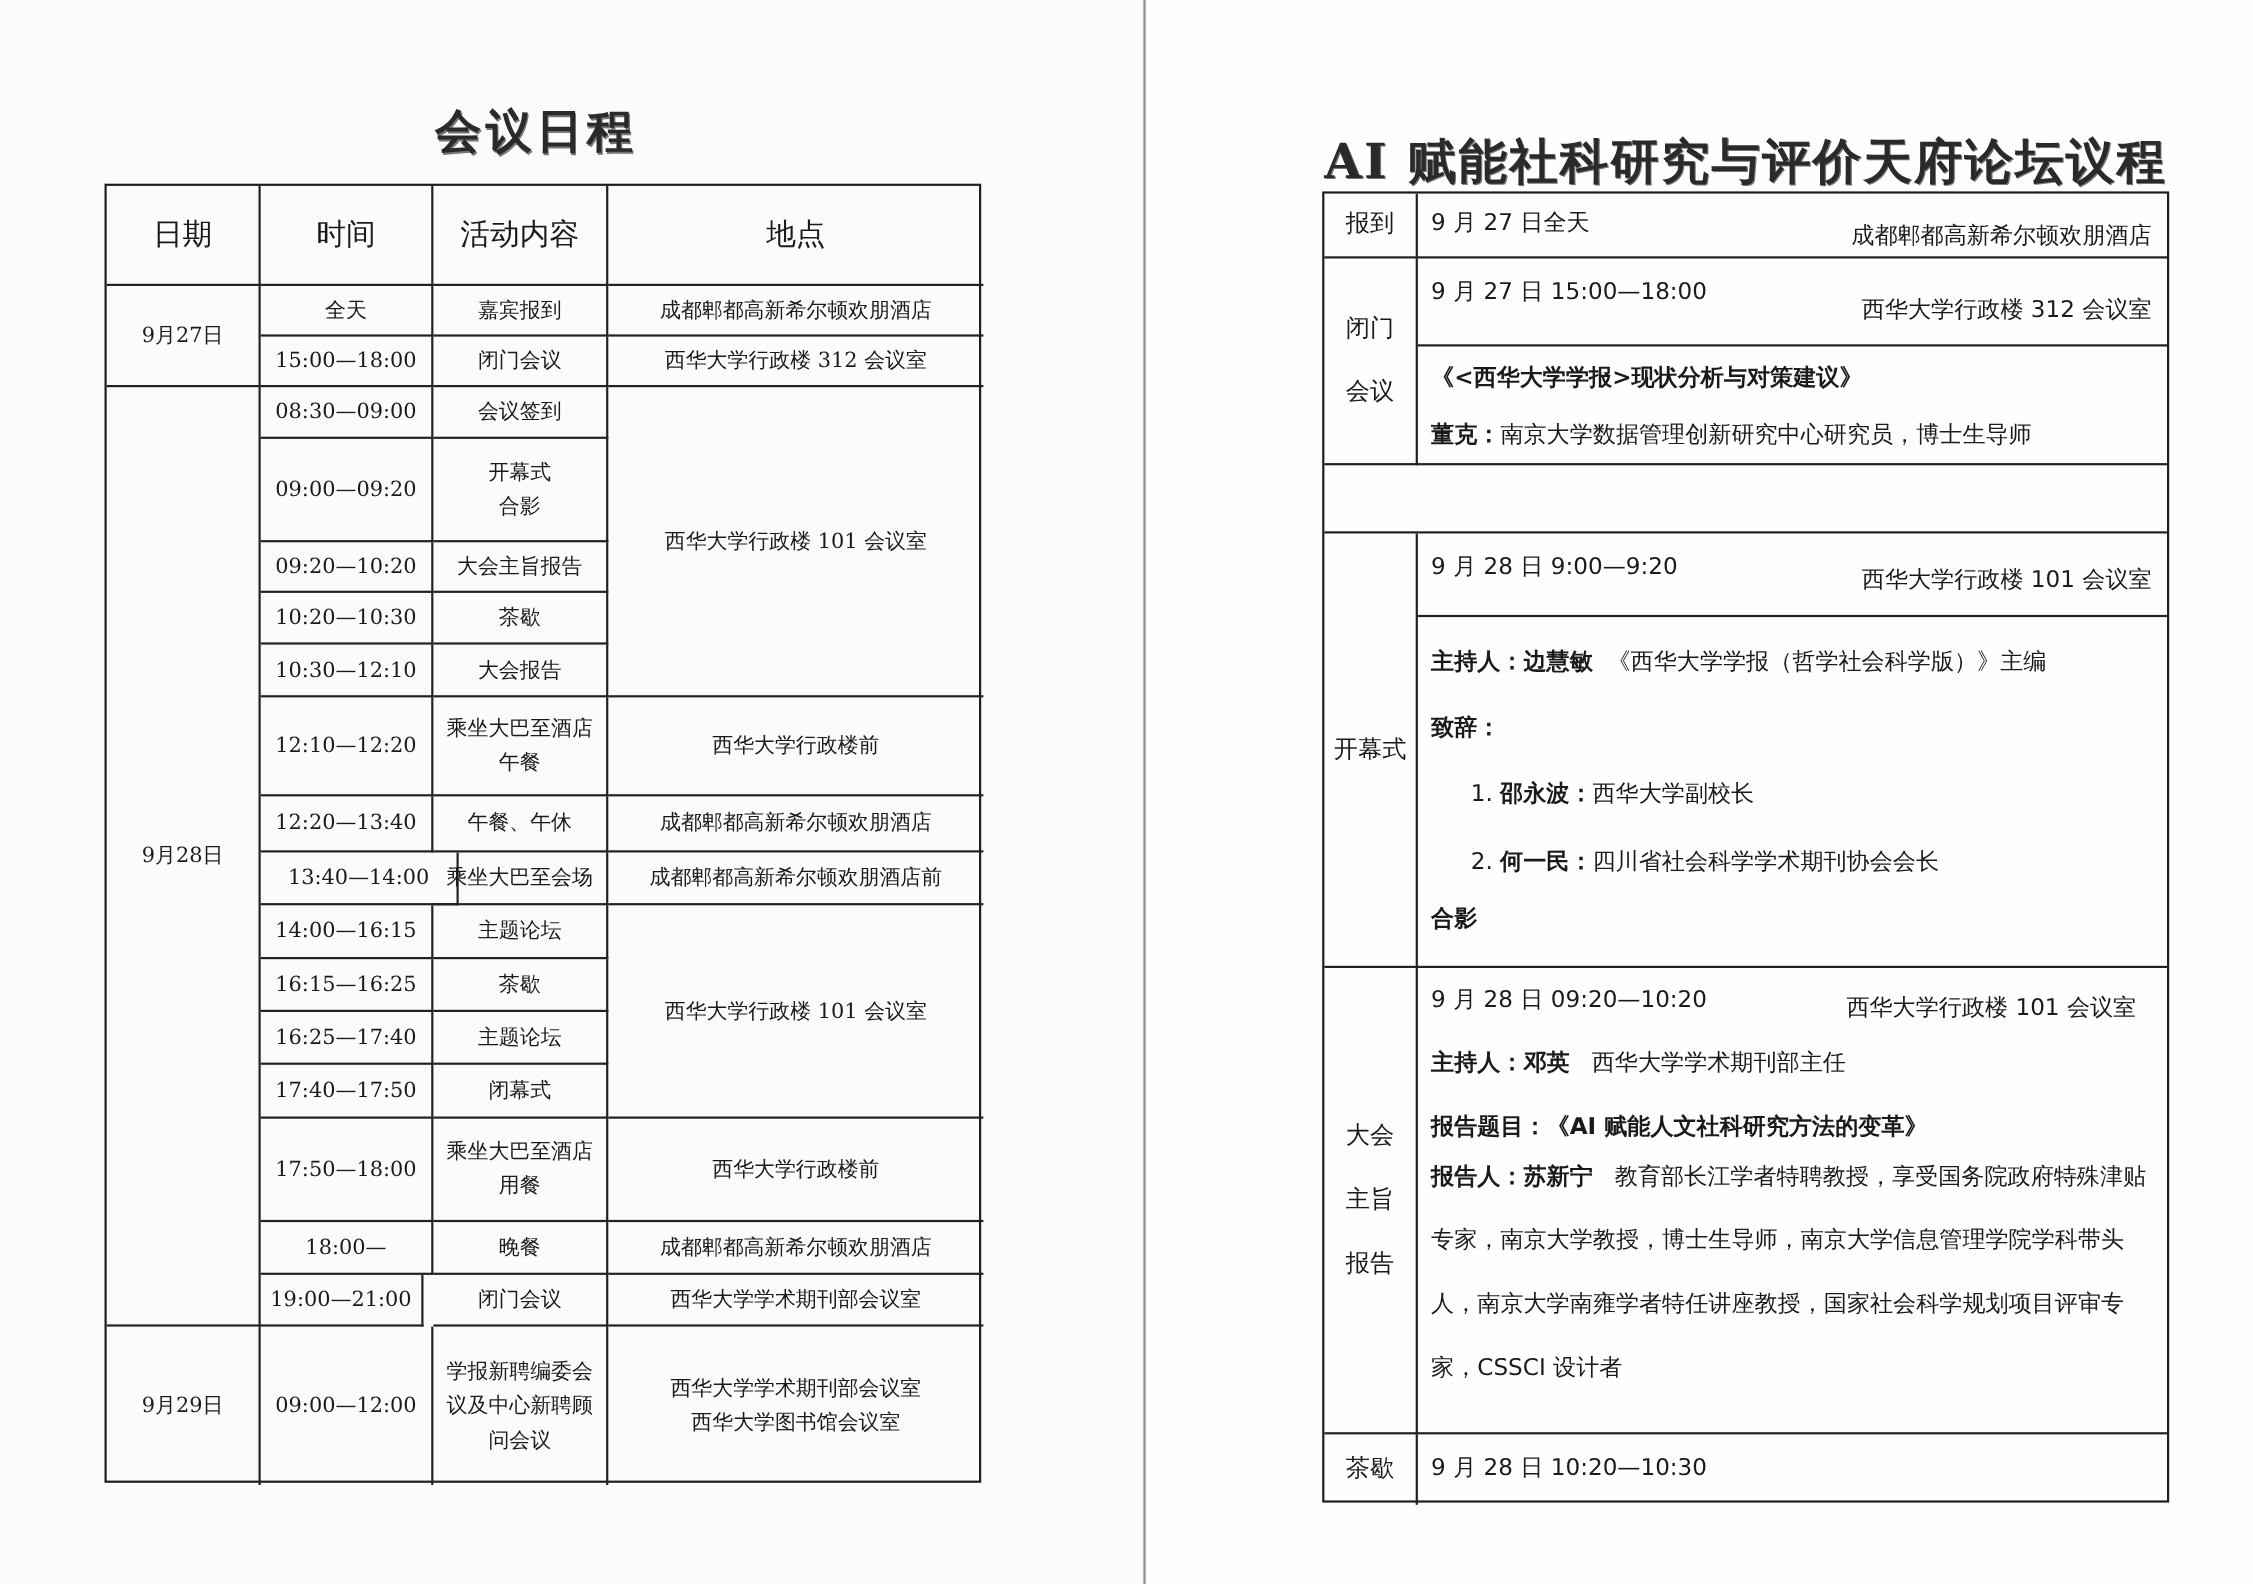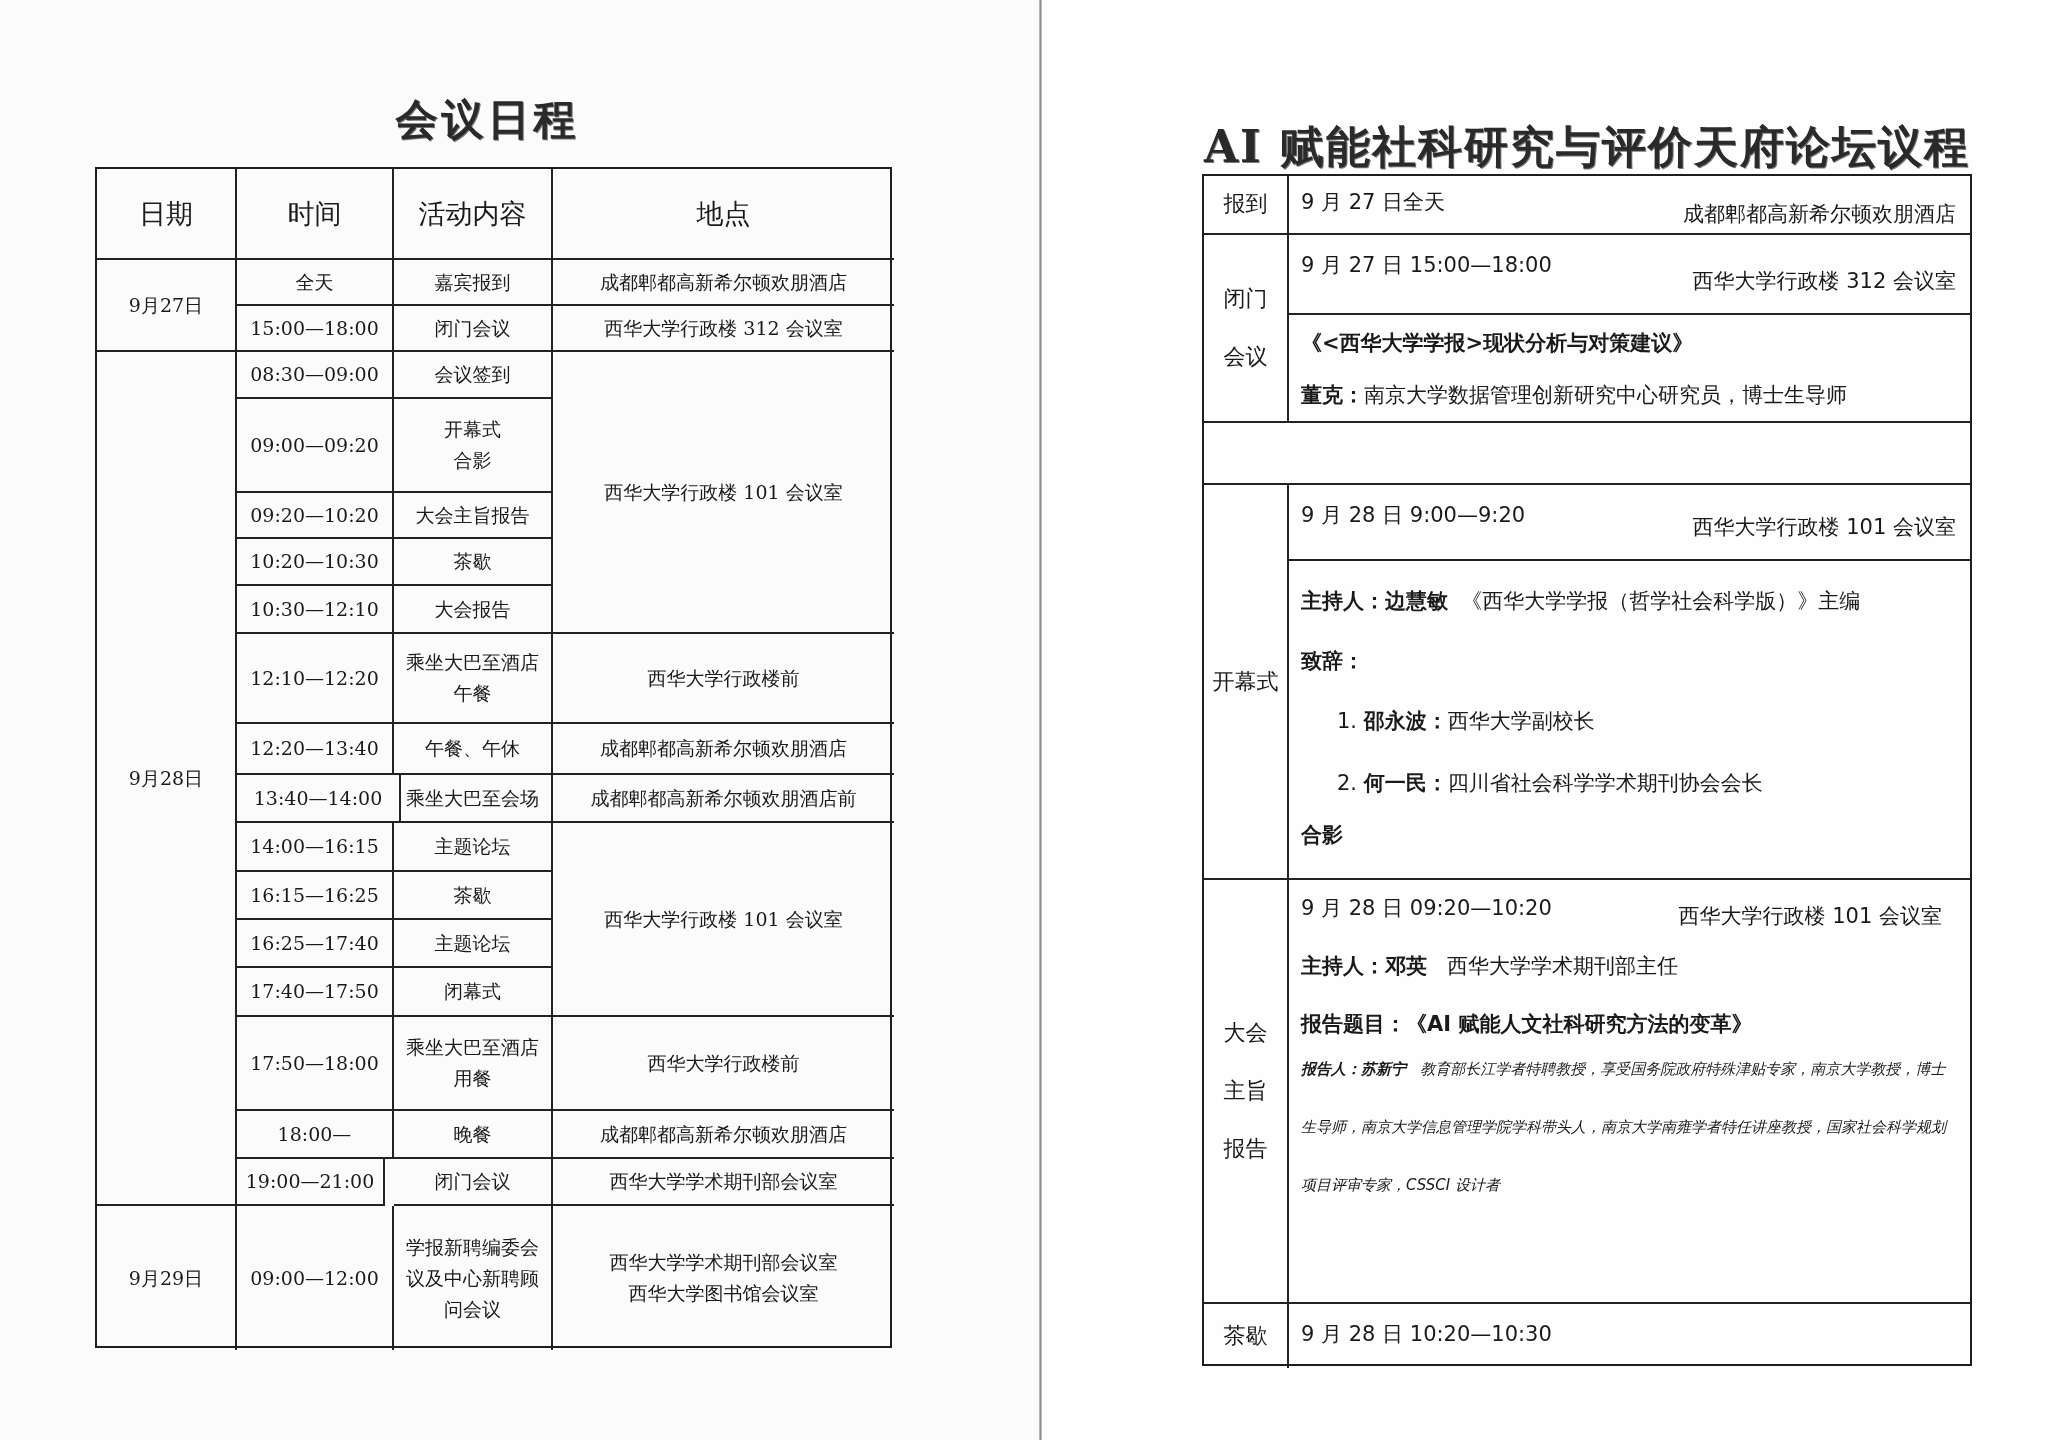--- a/index.html
+++ b/index.html
@@ -27,21 +27,21 @@
   
   .rt{position:absolute;left:1202px;top:174px;width:770px;height:1192px;border:2.5px solid #1e1e1e;box-sizing:border-box;}
   .rlabel{position:absolute;left:0;width:85px;box-sizing:border-box;border-right:2px solid #222;border-bottom:2px solid #222;
           display:flex;flex-direction:column;align-items:center;justify-content:center;font-size:22px;line-height:58px;}
   .rrow{position:absolute;left:85px;right:0;box-sizing:border-box;border-bottom:2px solid #222;font-size:21px;}
   .rrow.full{left:0;}
   .rrow.noB,.rlabel.noB{border-bottom:none;}
   .line{position:absolute;left:12px;white-space:nowrap;}
   .rightval{position:absolute;right:14px;white-space:nowrap;}
   b{font-weight:bold;}
-  .para{position:absolute;left:12px;right:10px;line-height:58px;font-size:15px;font-style:italic;}
+  .para{position:absolute;left:12px;right:10px;line-height:58px;font-size:21px;}
 </style>
 </head>
 <body>
 
 <div class="page page-left"></div>
 <div class="page page-right"></div>
 <div class="fold"></div>
 
 <div class="title title-left">会议日程</div>
 <div class="title title-right">AI 赋能社科研究与评价天府论坛议程</div>
@@ -67,21 +67,21 @@
     <div class="cell" style="left: 297px; width: 159px; top: 324px; height: 46px; white-space: pre-line;">大会主旨报告</div>
     <div class="cell" style="left: 140px; width: 157px; top: 370px; height: 47px; white-space: pre-line;">10:20—10:30</div>
     <div class="cell" style="left: 297px; width: 159px; top: 370px; height: 47px; white-space: pre-line;">茶歇</div>
     <div class="cell" style="left: 140px; width: 157px; top: 417px; height: 48px; white-space: pre-line;">10:30—12:10</div>
     <div class="cell" style="left: 297px; width: 159px; top: 417px; height: 48px; white-space: pre-line;">大会报告</div>
     <div class="cell" style="left: 140px; width: 157px; top: 465px; height: 90px; white-space: pre-line;">12:10—12:20</div>
     <div class="cell" style="left: 297px; width: 159px; top: 465px; height: 90px; white-space: pre-line;">乘坐大巴至酒店
 午餐</div>
     <div class="cell" style="left: 140px; width: 157px; top: 555px; height: 51px; white-space: pre-line;">12:20—13:40</div>
     <div class="cell" style="left: 297px; width: 159px; top: 555px; height: 51px; white-space: pre-line;">午餐、午休</div>
-    <div class="cell" style="left: 140px; width: 164px; top: 606px; height: 48px; white-space: pre-line;">13:40—14:00</div>
+    <div class="cell" style="left: 140px; width: 180px; top: 606px; height: 48px; white-space: pre-line;">13:40—14:00</div>
     <div class="cell" style="left: 297px; width: 159px; top: 606px; height: 48px; white-space: pre-line;">乘坐大巴至会场</div>
     <div class="cell" style="left: 140px; width: 157px; top: 654px; height: 49px; white-space: pre-line;">14:00—16:15</div>
     <div class="cell" style="left: 297px; width: 159px; top: 654px; height: 49px; white-space: pre-line;">主题论坛</div>
     <div class="cell" style="left: 140px; width: 157px; top: 703px; height: 48px; white-space: pre-line;">16:15—16:25</div>
     <div class="cell" style="left: 297px; width: 159px; top: 703px; height: 48px; white-space: pre-line;">茶歇</div>
     <div class="cell" style="left: 140px; width: 157px; top: 751px; height: 48px; white-space: pre-line;">16:25—17:40</div>
     <div class="cell" style="left: 297px; width: 159px; top: 751px; height: 48px; white-space: pre-line;">主题论坛</div>
     <div class="cell" style="left: 140px; width: 157px; top: 799px; height: 49px; white-space: pre-line;">17:40—17:50</div>
     <div class="cell" style="left: 297px; width: 159px; top: 799px; height: 49px; white-space: pre-line;">闭幕式</div>
     <div class="cell" style="left: 140px; width: 157px; top: 848px; height: 94px; white-space: pre-line;">17:50—18:00</div>

